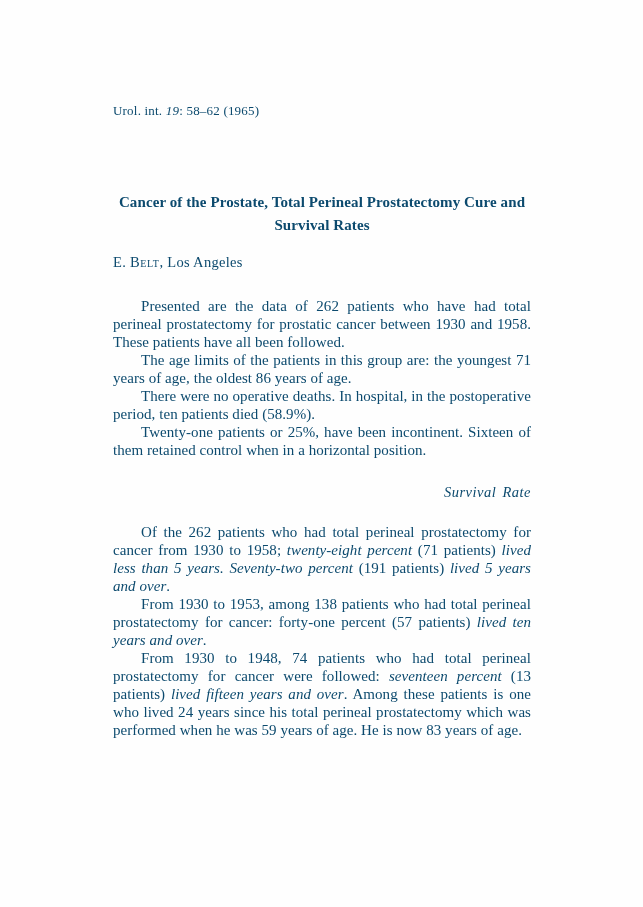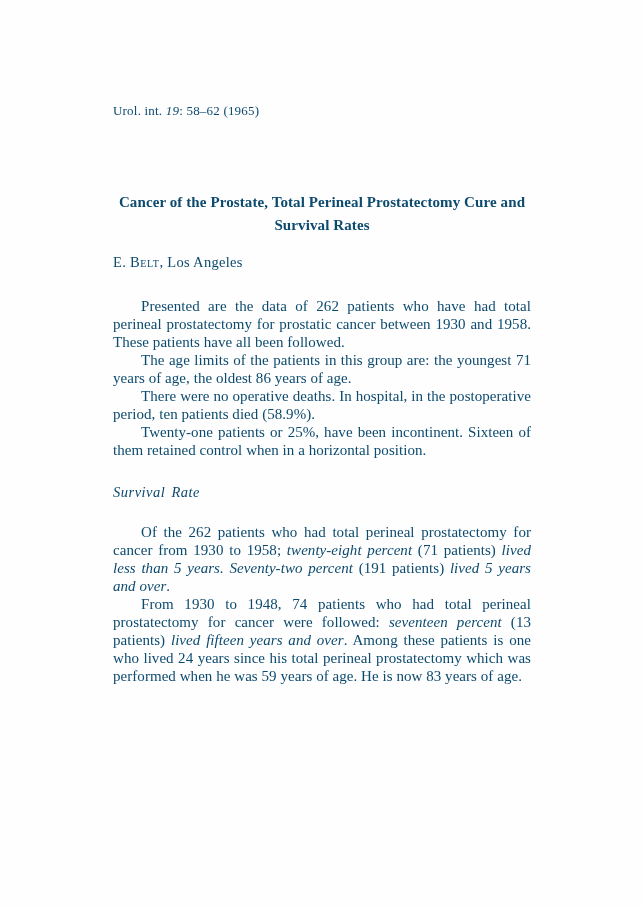--- a/index.html
+++ b/index.html
@@ -43,21 +43,21 @@
     text-align: justify;
     letter-spacing: 0.05px;
   }
   #intro-block { margin-top: 26px; }
   #survival-block { margin-top: 22px; font-family: Liberation Serif, serif; }
   .para { margin: 0; text-indent: 28px; }
   .it { font-style: italic; }
   .sc { font-variant: small-caps; letter-spacing: 0.6px; }
   .section-heading {
     margin-top: 24px;
-    text-align: left;
+    text-align: right;
     font-style: italic;
     font-size: 14.5px;
     line-height: 18px;
     letter-spacing: 0.5px;
     word-spacing: 2px;
   }
 </style>
 </head>
 <body>
 
@@ -76,16 +76,17 @@
       <p class="para"><span>Presented are the data of 262 patients who have had total perineal prostatectomy for prostatic cancer between 1930 and 1958. These patients have all been followed.</span></p>
       <p class="para"><span>The age limits of the patients in this group are: the youngest 71 years of age, the oldest 86 years of age.</span></p>
       <p class="para"><span>There were no operative deaths. In hospital, in the postoperative period, ten patients died (58.9%).</span></p>
       <p class="para"><span>Twenty-one patients or 25%, have been incontinent. Sixteen of them retained control when in a horizontal position.</span></p>
     </div>
 
   <div class="section-heading">Survival Rate</div>
 
   <div class="body-block" id="survival-block">
       <p class="para"><span>Of the 262 patients who had total perineal prostatectomy for cancer from 1930 to 1958; </span><span class="it">twenty-eight percent</span><span> (71 patients) </span><span class="it">lived less than 5 years. Seventy-two percent</span><span> (191 patients) </span><span class="it">lived 5 years and over</span><span>.</span></p>
+      <p class="para"><span>From 1930 to 1953, among 138 patients who had total perineal prostatectomy for cancer: forty-one percent (57 patients) </span><span class="it">lived ten years and over</span><span>.</span></p>
       <p class="para"><span>From 1930 to 1948, 74 patients who had total perineal prostatectomy for cancer were followed: </span><span class="it">seventeen percent</span><span> (13 patients) </span><span class="it">lived fifteen years and over</span><span>. Among these patients is one who lived 24 years since his total perineal prostatectomy which was performed when he was 59 years of age. He is now 83 years of age.</span></p>
     </div>
 
 </div>
 
 </body></html>

